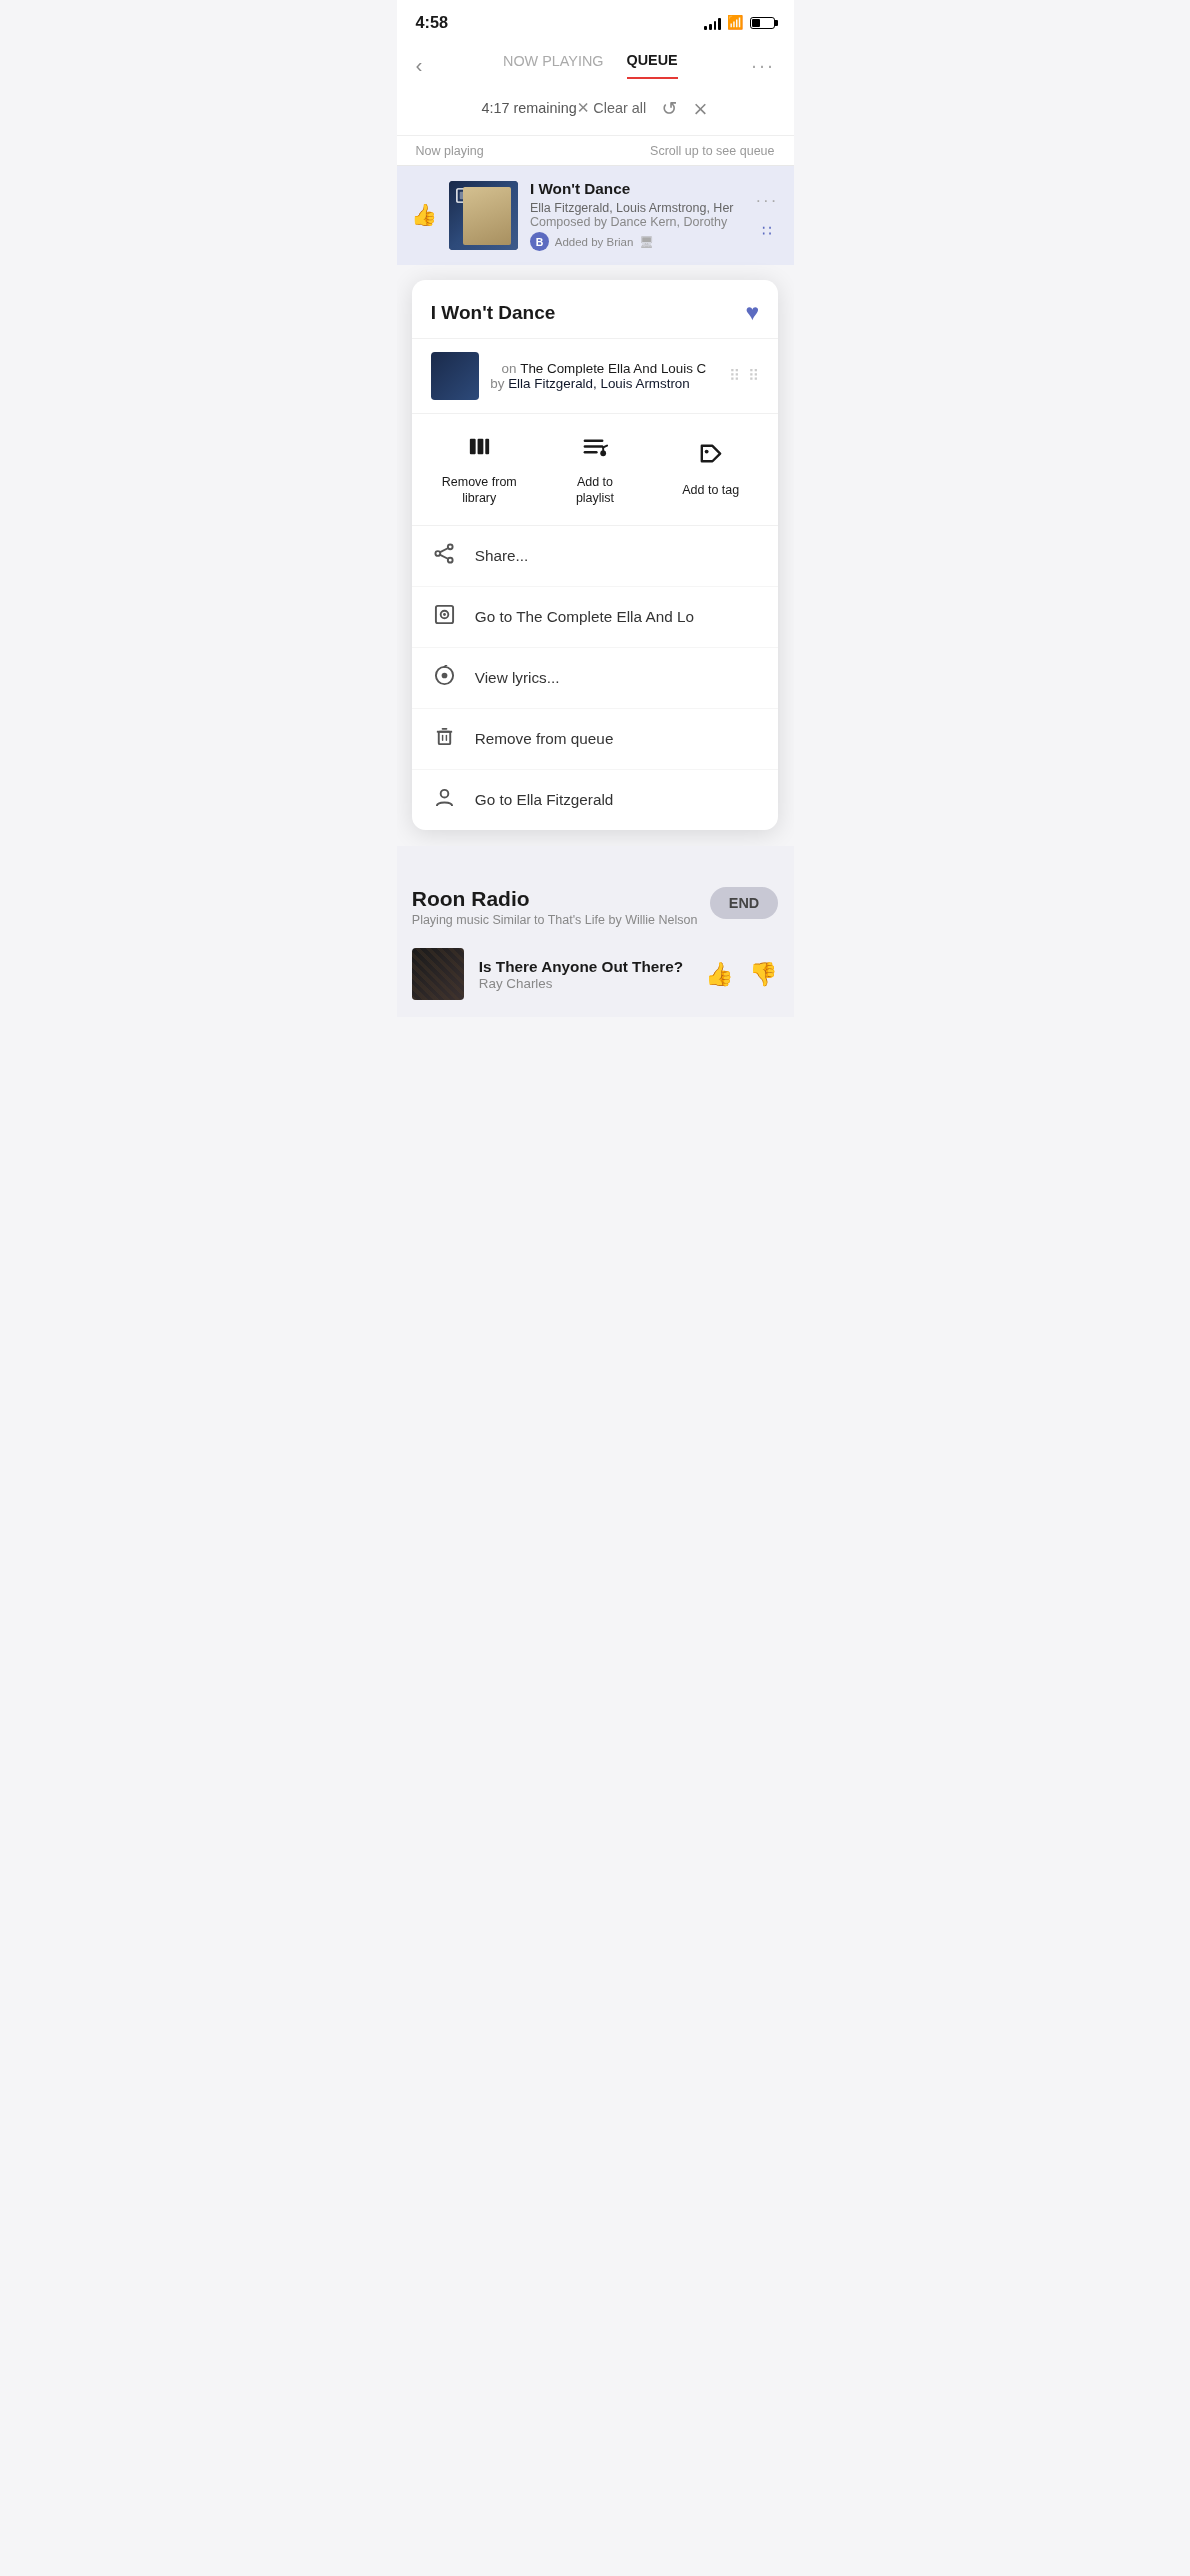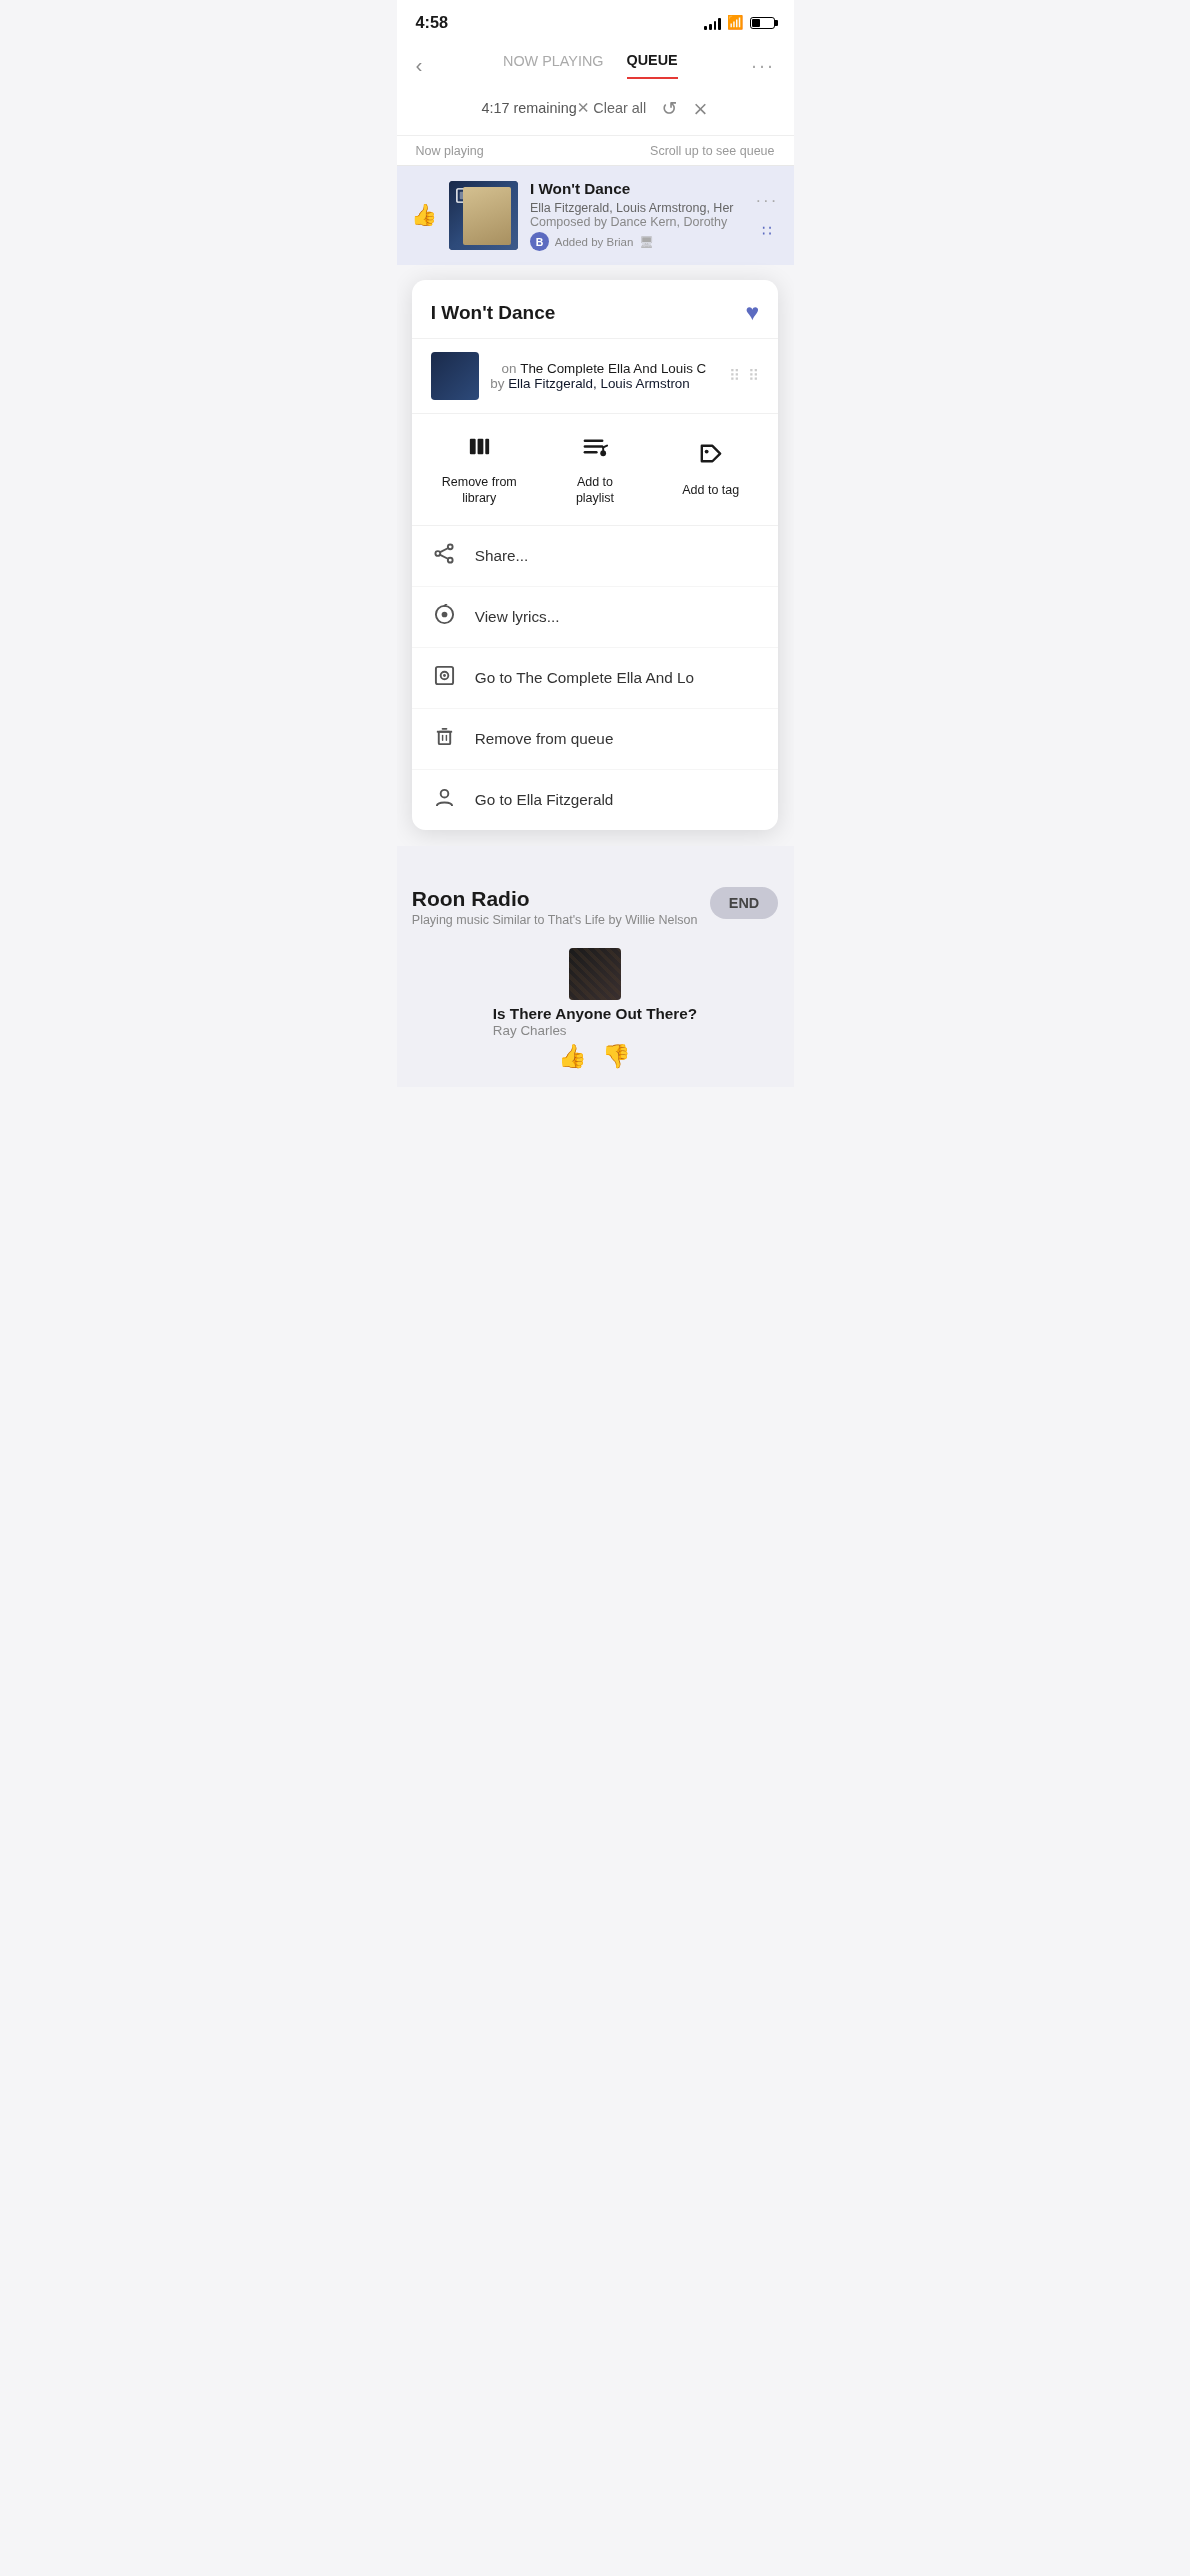--- a/index.html
+++ b/index.html
@@ -412,23 +412,22 @@
       border-radius: 19px;
       padding: 7.7px 19px;
       font-size: 14.4px;
       font-weight: 600;
       color: #444;
       cursor: pointer;
     }
     .next-track-row {
       display: flex;
       align-items: center;
-      gap: 5px;
+      gap: 15px;
       padding: 7.7px 0;
-      flex-direction: column;
     }
     .next-art {
       width: 52px;
       height: 52px;
       border-radius: 3.8px;
       background: #2a2a2a;
       flex-shrink: 0;
       background: linear-gradient(135deg, #1a1a1a 0%, #3a3030 100%);
       position: relative;
       overflow: hidden;
@@ -612,37 +611,37 @@
         <line x1="6.5" y1="9.5" x2="14.5" y2="5.5" stroke="#555" stroke-width="2"></line>
         <line x1="6.5" y1="12.5" x2="14.5" y2="16.5" stroke="#555" stroke-width="2"></line>
       </svg>
     </div>
     <span class="menu-item-text">Share...</span>
   </div>
 
   <div class="menu-list-item">
     <div class="menu-item-icon">
       <svg width="21" height="21" viewBox="0 0 22 22" fill="none">
+        <rect x="2" y="2" width="18" height="18" rx="2" stroke="#555" stroke-width="2"></rect>
+        <circle cx="11" cy="11" r="4" stroke="#555" stroke-width="2"></circle>
+        <circle cx="11" cy="11" r="1.5" fill="#555"></circle>
+      </svg>
+    </div>
+    <span class="menu-item-text">Go to The Complete Ella And Lo</span>
+  </div>
+
+  <div class="menu-list-item">
+    <div class="menu-item-icon">
+      <svg width="21" height="21" viewBox="0 0 22 22" fill="none">
         <circle cx="11" cy="11" r="9" stroke="#555" stroke-width="2"></circle>
         <circle cx="11" cy="11" r="3" fill="#555"></circle>
         <line x1="11" y1="2" x2="13" y2="0" stroke="#555" stroke-width="2" stroke-linecap="round"></line>
       </svg>
     </div>
     <span class="menu-item-text">View lyrics...</span>
-  </div>
-
-  <div class="menu-list-item">
-    <div class="menu-item-icon">
-      <svg width="21" height="21" viewBox="0 0 22 22" fill="none">
-        <rect x="2" y="2" width="18" height="18" rx="2" stroke="#555" stroke-width="2"></rect>
-        <circle cx="11" cy="11" r="4" stroke="#555" stroke-width="2"></circle>
-        <circle cx="11" cy="11" r="1.5" fill="#555"></circle>
-      </svg>
-    </div>
-    <span class="menu-item-text">Go to The Complete Ella And Lo</span>
   </div>
 
   <div class="menu-list-item">
     <div class="menu-item-icon">
       <svg width="21" height="21" viewBox="0 0 22 22" fill="none">
         <rect x="5" y="6" width="12" height="13" rx="1" stroke="#555" stroke-width="2"></rect>
         <line x1="3" y1="6" x2="19" y2="6" stroke="#555" stroke-width="2"></line>
         <line x1="9" y1="3" x2="13" y2="3" stroke="#555" stroke-width="2" stroke-linecap="round"></line>
         <line x1="9" y1="10" x2="9" y2="15" stroke="#555" stroke-width="1.5" stroke-linecap="round"></line>
         <line x1="13" y1="10" x2="13" y2="15" stroke="#555" stroke-width="1.5" stroke-linecap="round"></line>

